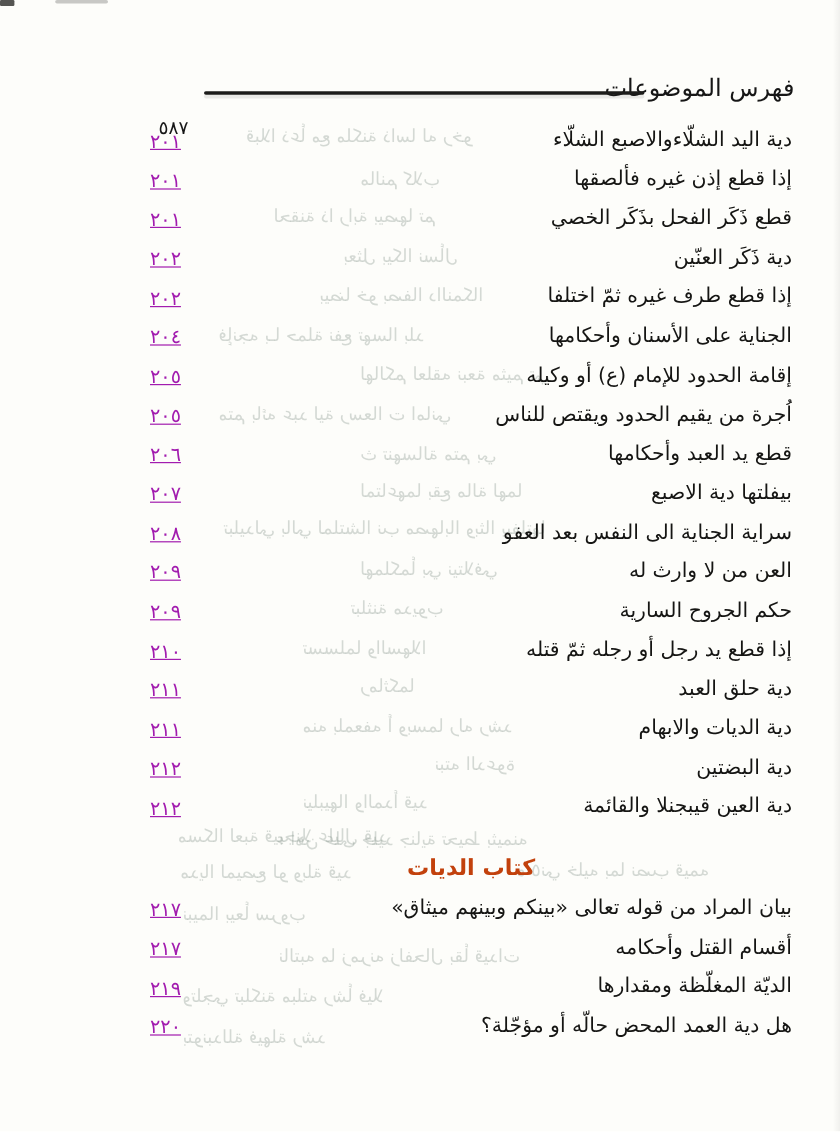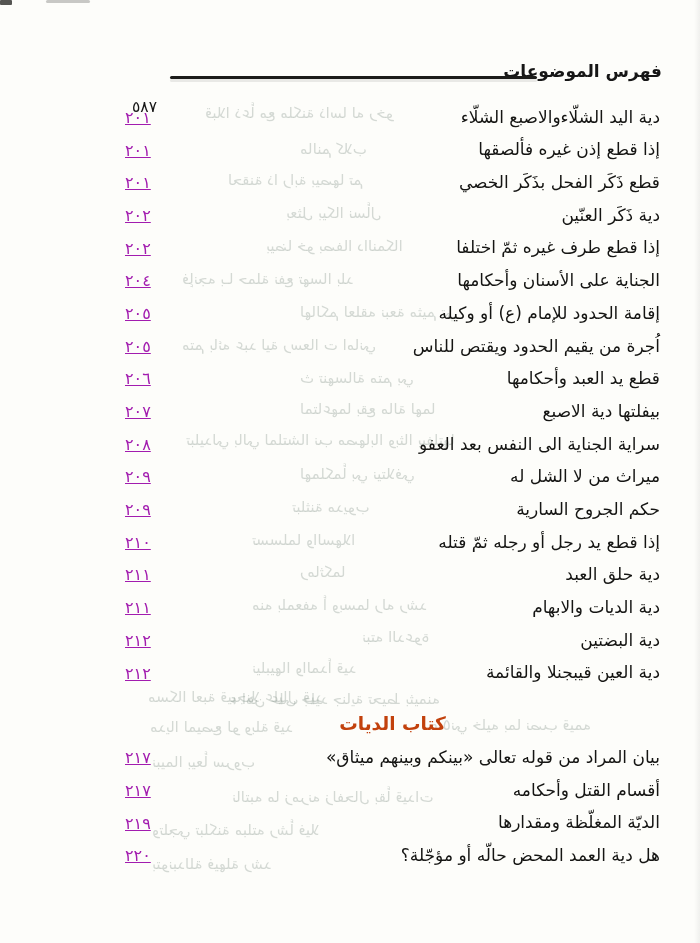--- a/index.html
+++ b/index.html
@@ -18,21 +18,21 @@
     background:linear-gradient(to left, rgba(0,0,0,0.05), rgba(0,0,0,0));
     pointer-events:none;
   }
   .speck{position:absolute;background:#2a2a28;border-radius:1px;}
   .speck.s1{left:0;top:0;width:12px;height:5px;opacity:.8;}
   .speck.s2{left:46px;top:0;width:44px;height:3px;opacity:.25;border-radius:2px;}
 
   
   .header-title{
     position:absolute;top:61px;right:38px;
-    font-size:17px;font-weight:bold;letter-spacing:0.2px;
+    font-size:20px;font-weight:normal;letter-spacing:0.2px;
     white-space:nowrap;
   }
   .header-rule{
     position:absolute;left:170px;top:76px;width:367px;height:3px;
     background:#1c1c1a;border-radius:1.5px;
     box-shadow:0 3px 0 rgba(60,60,55,0.10);
   }
   .page-number{
     position:absolute;left:132px;top:66px;
     font-size:15.5px;letter-spacing:1px;direction:ltr;margin-top:32px;
@@ -151,21 +151,21 @@
       </div>
       <div class="toc-row">
         <span class="toc-title">بيفلتها دية الاصبع</span>
         <span class="toc-page">٢٠٧</span>
       </div>
       <div class="toc-row">
         <span class="toc-title">سراية الجناية الى النفس بعد العفو</span>
         <span class="toc-page">٢٠٨</span>
       </div>
       <div class="toc-row">
-        <span class="toc-title">ميراث من لا الشل له</span>
+        <span class="toc-title">العن من لا وارث له</span>
         <span class="toc-page">٢٠٩</span>
       </div>
       <div class="toc-row">
         <span class="toc-title">حكم الجروح السارية</span>
         <span class="toc-page">٢٠٩</span>
       </div>
       <div class="toc-row">
         <span class="toc-title">إذا قطع يد رجل أو رجله ثمّ قتله</span>
         <span class="toc-page">٢١٠</span>
       </div>

